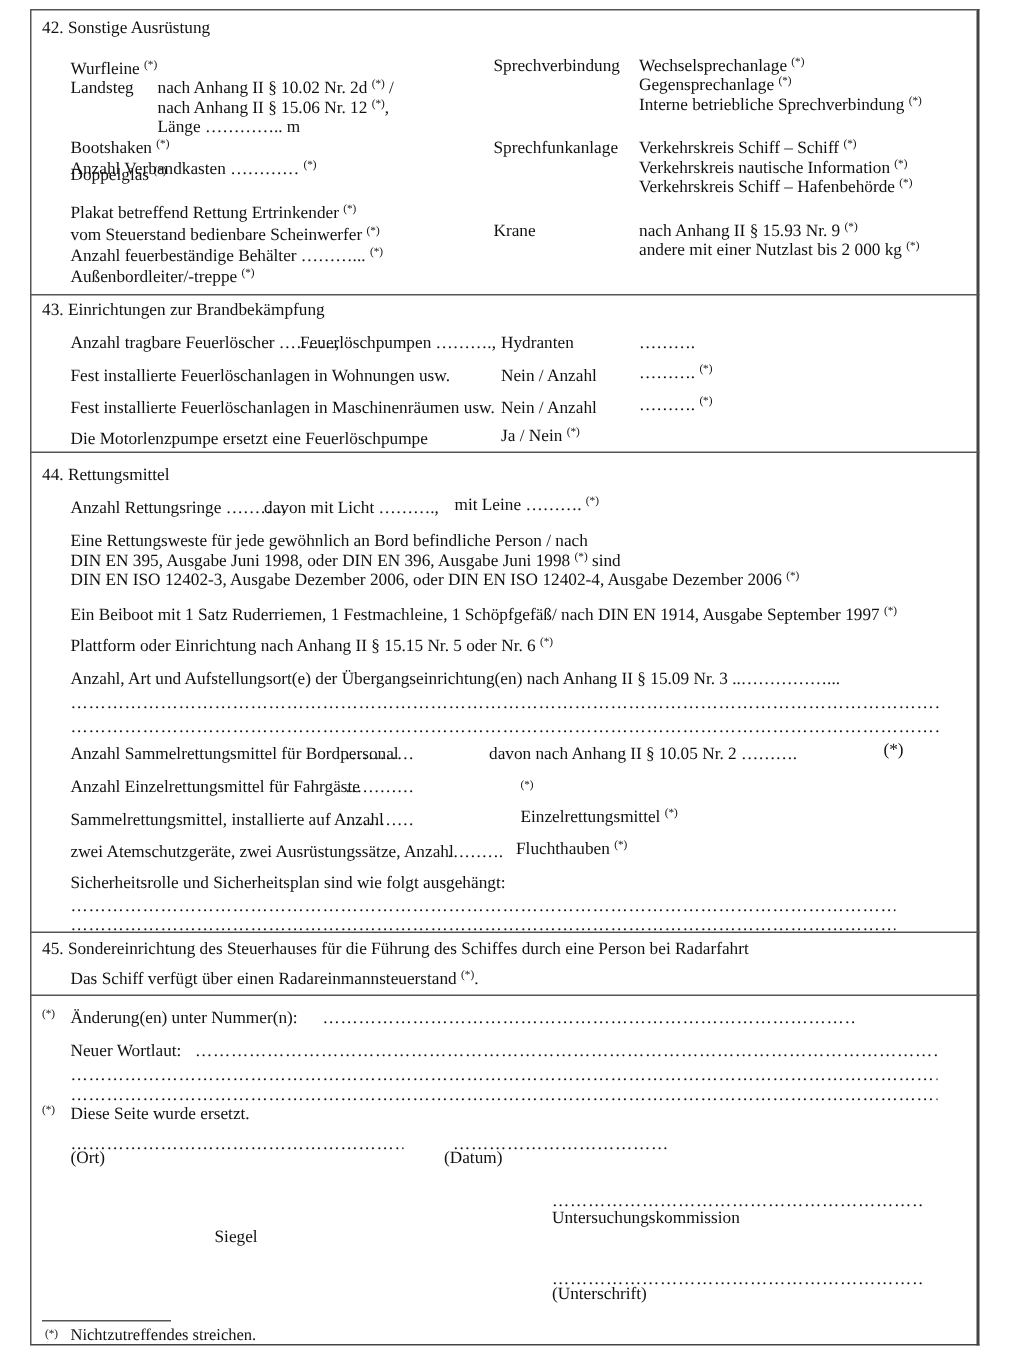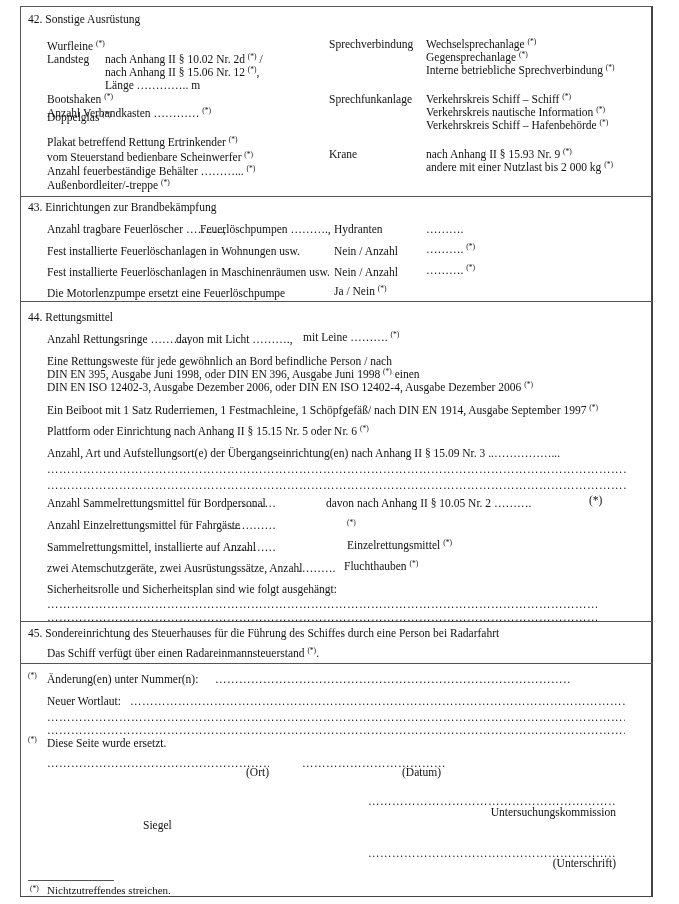--- a/index.html
+++ b/index.html
@@ -5,21 +5,21 @@
   html, body { margin: 0; padding: 0; background: #ffffff; }
   body { width: 679px; height: 904px; position: relative; overflow: hidden;
          font-family: "Liberation Serif", "DejaVu Serif", serif; color: #111; font-size: 11.5px; }
   .frame { position: absolute; left: 20px; top: 6px; width: 633px; height: 891px;
            border: 1px solid #555; border-right: 2px solid #444; border-bottom: 1.5px solid #444; box-sizing: border-box; }
   .divider { position: absolute; left: 20px; width: 633px; height: 0; border-top: 1px solid #555; }
   .t { position: absolute; white-space: nowrap; line-height: 13px; }
   sup { font-size: 7.5px; vertical-align: 4px; line-height: 0; }
   .dots { position: absolute; white-space: nowrap; overflow: hidden; line-height: 13px; letter-spacing: 0.5px; }
   .footrule { position: absolute; left: 28px; top: 880px; width: 86px; border-top: 1px solid #555; }
-  .center { text-align: right; }
+  .center { text-align: left; }
 </style>
 </head>
 <body>
 
 <div class="frame"></div>
 <div class="divider" style="top:196px"></div>
 <div class="divider" style="top:301px"></div>
 <div class="divider" style="top:621px"></div>
 <div class="divider" style="top:663px"></div>
 
@@ -68,21 +68,21 @@
 
 <div class="t" style="left:47px;top:287px">Die Motorlenzpumpe ersetzt eine Feuerlöschpumpe</div>
 <div class="t" style="left:334px;top:285px"><span>Ja / Nein</span> <sup>(*)</sup></div>
 
 <div class="t" style="left:28px;top:311px">44. Rettungsmittel</div>
 <div class="t" style="left:47px;top:333px">Anzahl Rettungsringe ……….,</div>
 <div class="t" style="left:176px;top:333px">davon mit Licht ……….,</div>
 <div class="t" style="left:303px;top:331px"><span>mit Leine ……….</span> <sup>(*)</sup></div>
 
 <div class="t" style="left:47px;top:355px">Eine Rettungsweste für jede gewöhnlich an Bord befindliche Person / nach</div>
-<div class="t" style="left:47px;top:368px"><span>DIN EN 395, Ausgabe Juni 1998, oder DIN EN 396, Ausgabe Juni 1998</span> <sup>(*)</sup><span> einen</span></div>
+<div class="t" style="left:47px;top:368px"><span>DIN EN 395, Ausgabe Juni 1998, oder DIN EN 396, Ausgabe Juni 1998</span> <sup>(*)</sup><span> sind</span></div>
 <div class="t" style="left:47px;top:381px"><span>DIN EN ISO 12402-3, Ausgabe Dezember 2006, oder DIN EN ISO 12402-4, Ausgabe Dezember 2006</span> <sup>(*)</sup></div>
 
 <div class="t" style="left:47px;top:404px"><span>Ein Beiboot mit 1 Satz Ruderriemen, 1 Festmachleine, 1 Schöpfgefäß/ nach DIN EN 1914, Ausgabe September 1997</span> <sup>(*)</sup></div>
 <div class="t" style="left:47px;top:425px"><span>Plattform oder Einrichtung nach Anhang II § 15.15 Nr. 5 oder Nr. 6</span> <sup>(*)</sup></div>
 <div class="t" style="left:47px;top:447px">Anzahl, Art und Aufstellungsort(e) der Übergangseinrichtung(en) nach Anhang II § 15.09 Nr. 3 ..……………...</div>
 <div class="dots" style="left:47px;top:463px;width:580px">……………………………………………………………………………………………………………………………………………………</div>
 <div class="dots" style="left:47px;top:479px;width:580px">……………………………………………………………………………………………………………………………………………………</div>
 
 <div class="t" style="left:47px;top:497px">Anzahl Sammelrettungsmittel für Bordpersonal</div>
 <div class="t" style="left:230px;top:497px">…………</div>

